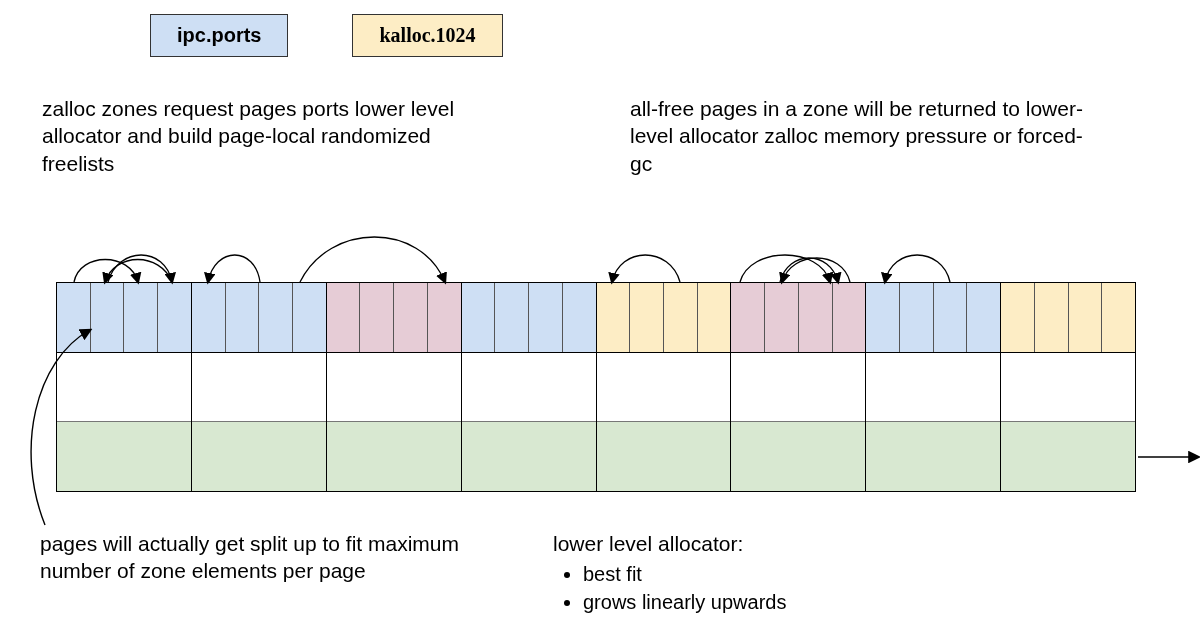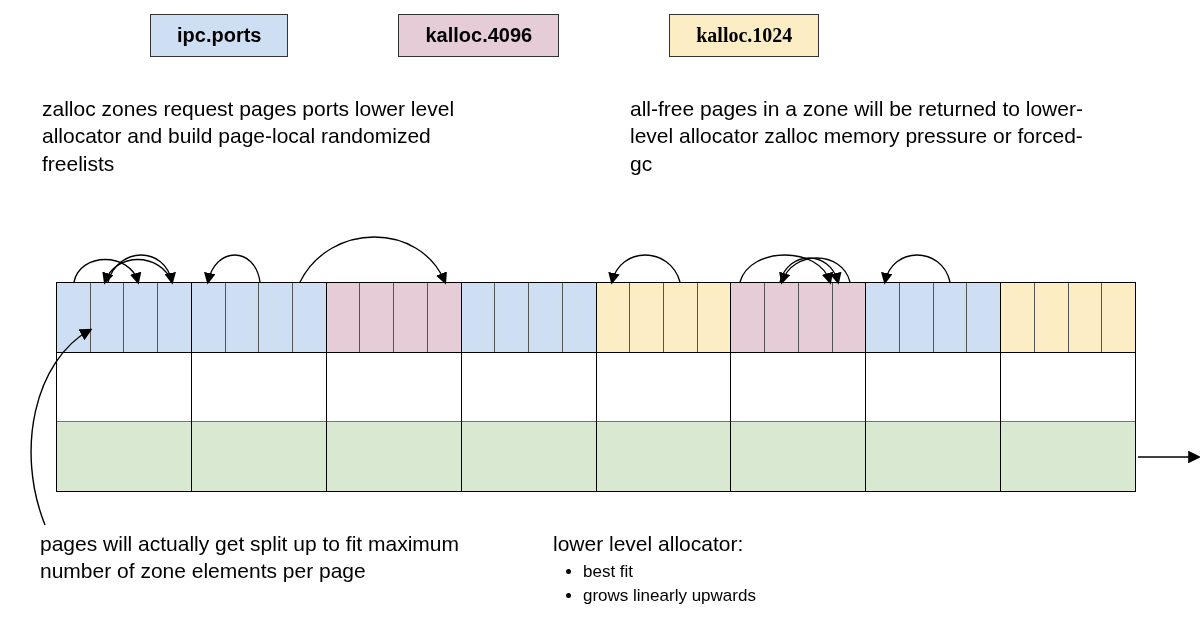--- a/index.html
+++ b/index.html
@@ -15,21 +15,21 @@
     overflow: hidden;
   }
 
   
   .legend {
     position: absolute;
     top: 14px;
     left: 0;
     width: 100%;
     display: flex;
-    gap: 110px;
+    gap: 64px;
     padding-left: 150px;
   }
   .legend-box {
     border: 1px solid #333;
     padding: 9px 26px;
     font-size: 20px;
     font-weight: 700;
   }
 
   
@@ -41,21 +41,21 @@
   }
   .narr-top-left  { top: 95px;  left: 42px;  width: 420px; }
   .narr-top-right { top: 95px;  right: 100px; width: 470px; }
   .narr-bot-left  { top: 530px; left: 40px;  width: 440px; }
   .narr-bot-right { top: 530px; left: 553px; width: 420px; }
 
   .narr-bot-right ul {
     margin: 4px 0 0 30px;
     padding: 0;
   }
-  .narr-bot-right li { margin-top: 2px; font-size: 17px;}
+  .narr-bot-right li { margin-top: 2px; font-size: 20px;}
 
   
   .strip {
     position: absolute;
     top: 282px;
     left: 56px;
     width: 1080px;
     height: 210px;
     display: flex;
   }
@@ -92,21 +92,20 @@
     top: 0; left: 0;
     width: 1200px; height: 642px;
     pointer-events: none;
   }
 </style>
 </head>
 <body>
 
 <div class="legend">
   <div class="legend-box c-blue">ipc.ports</div>
-  <div class="legend-box c-pink">kalloc.4096</div>
   <div class="legend-box c-tan">kalloc.1024</div>
 </div>
 
 <div class="narration narr-top-left">zalloc zones request pages ports lower level allocator and build page-local randomized freelists</div>
 <div class="narration narr-top-right">all-free pages in a zone will be returned to lower-level allocator zalloc memory pressure or forced-gc</div>
 <div class="narration narr-bot-left">pages will actually get split up to fit maximum number of zone elements per page</div>
 <div class="narration narr-bot-right">
   <span>lower level allocator:</span>
   <ul>
     <li>best fit</li>

